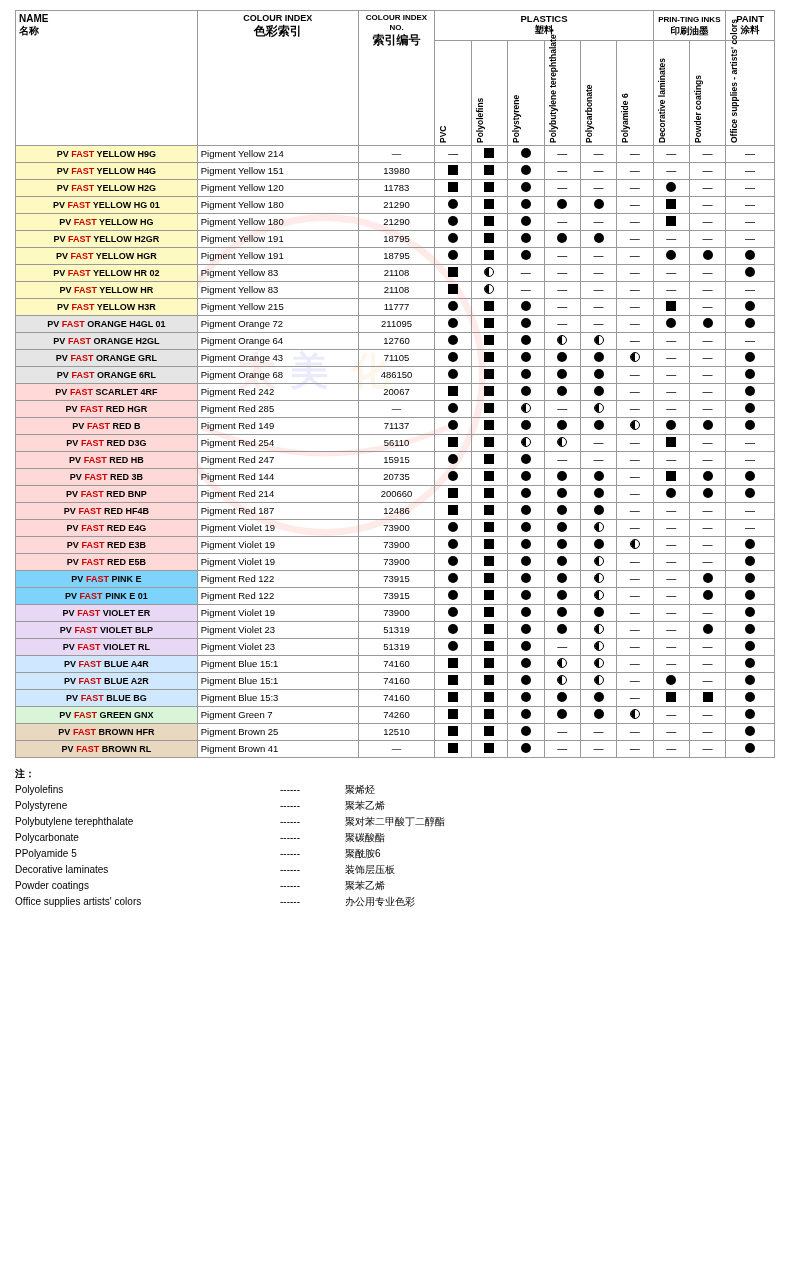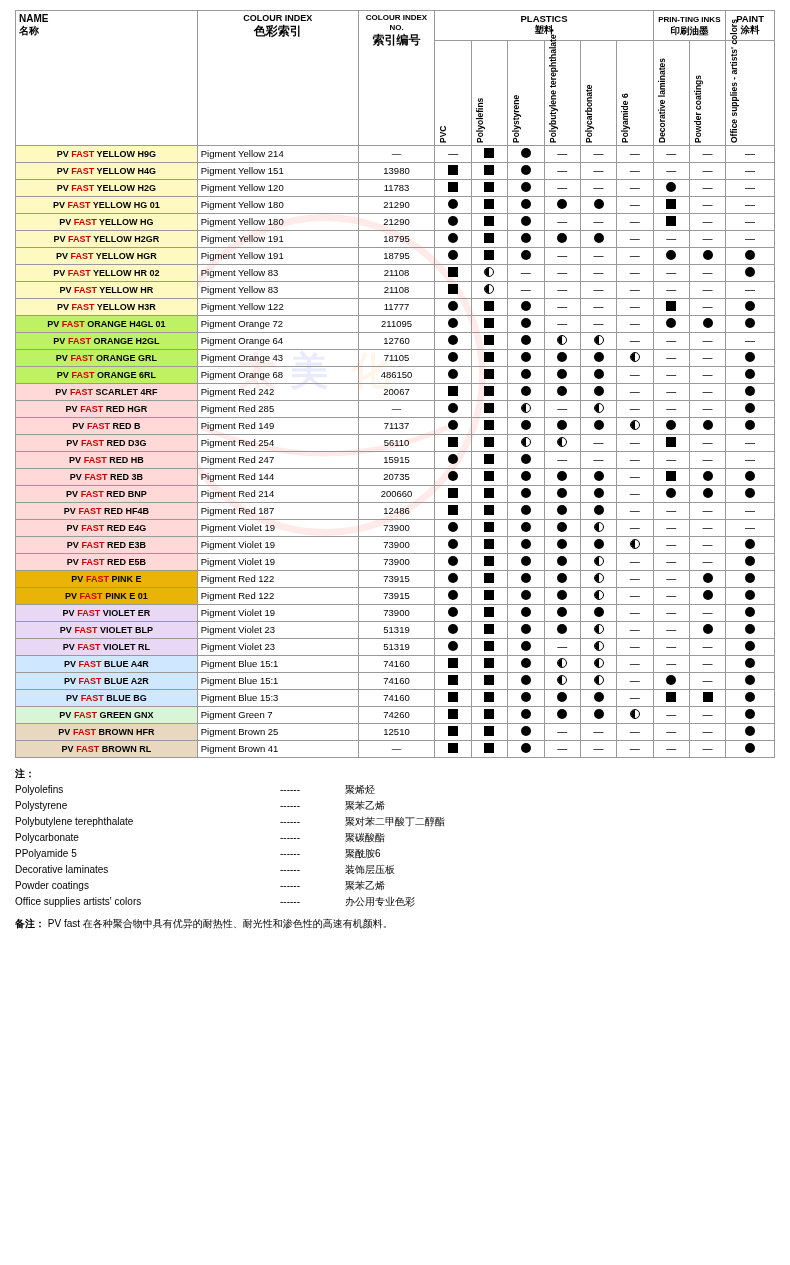--- a/index.html
+++ b/index.html
@@ -78,24 +78,24 @@
     td.name-cell span.pv {
       color: #000;
     }
     td.name-cell span.fast {
       color: #c00;
     }
     td.name-cell span.color-name {
       color: #000;
     }
     
-    tr.highlight-orange td.name-cell { background: #bef264; }
+    tr.highlight-orange td.name-cell { background: #e5e5e5; }
     tr.highlight-yellow td.name-cell { background: #fef9c0; }
     tr.highlight-red td.name-cell { background: #ffd8d8; }
-    tr.highlight-pink td.name-cell { background: #eab308; }
+    tr.highlight-pink td.name-cell { background: #7dd3fc; }
     tr.highlight-violet td.name-cell { background: #e8d8f5; }
     tr.highlight-blue td.name-cell { background: #d0e8ff; }
     tr.highlight-green td.name-cell { background: #d8f5d8; }
     tr.highlight-brown td.name-cell { background: #e8d8c0; }
 
     .sym-filled { display: inline-block; width: 10px; height: 10px; background: #000; border-radius: 50%; }
     .sym-square { display: inline-block; width: 10px; height: 10px; background: #000; }
     .sym-half { display: inline-block; width: 10px; height: 10px; border: 1px solid #000; border-radius: 50%; position: relative; overflow: hidden; }
     .sym-half::before { content: ''; position: absolute; left: 0; top: 0; width: 50%; height: 100%; background: #000; }
     .sym-dash { display: inline-block; color: #000; font-size: 10px; }
@@ -337,21 +337,21 @@
             <td><span class="sym-dash">—</span></td>
             <td><span class="sym-dash">—</span></td>
             <td><span class="sym-dash">—</span></td>
             <td><span class="sym-dash">—</span></td>
             <td><span class="sym-dash">—</span></td>
             <td><span class="sym-dash">—</span></td>
             <td><span class="sym-dash">—</span></td>
           </tr>
           <tr class="highlight-yellow">
             <td class="name-cell"><span class="pv">PV </span><span class="fast">FAST </span><span class="color-name">YELLOW H3R</span></td>
-            <td class="ci-cell">Pigment Yellow 122</td>
+            <td class="ci-cell">Pigment Yellow 215</td>
             <td class="cino-cell">11777</td>
             <td><span class="sym-filled"></span></td>
             <td><span class="sym-square"></span></td>
             <td><span class="sym-filled"></span></td>
             <td><span class="sym-dash">—</span></td>
             <td><span class="sym-dash">—</span></td>
             <td><span class="sym-dash">—</span></td>
             <td><span class="sym-square"></span></td>
             <td><span class="sym-dash">—</span></td>
             <td><span class="sym-filled"></span></td>
@@ -760,19 +760,15 @@
     <span class="note-en">Powder coatings</span>
     <span class="note-dashes">------</span>
     <span class="note-cn">聚苯乙烯</span>
   </div>
           <div class="note-row">
     <span class="note-en">Office supplies artists'  colors</span>
     <span class="note-dashes">------</span>
     <span class="note-cn">办公用专业色彩</span>
   </div>
         </div>
-      <div class="footer-remark">
-        <span style="font-weight:bold;">备注：</span>
-        <span>PV fast 在各种聚合物中具有优异的耐热性、耐光性和渗色性的高速有机颜料。</span>
-      </div>
     </div>
   </div>
 </div>
 
 </body></html>

